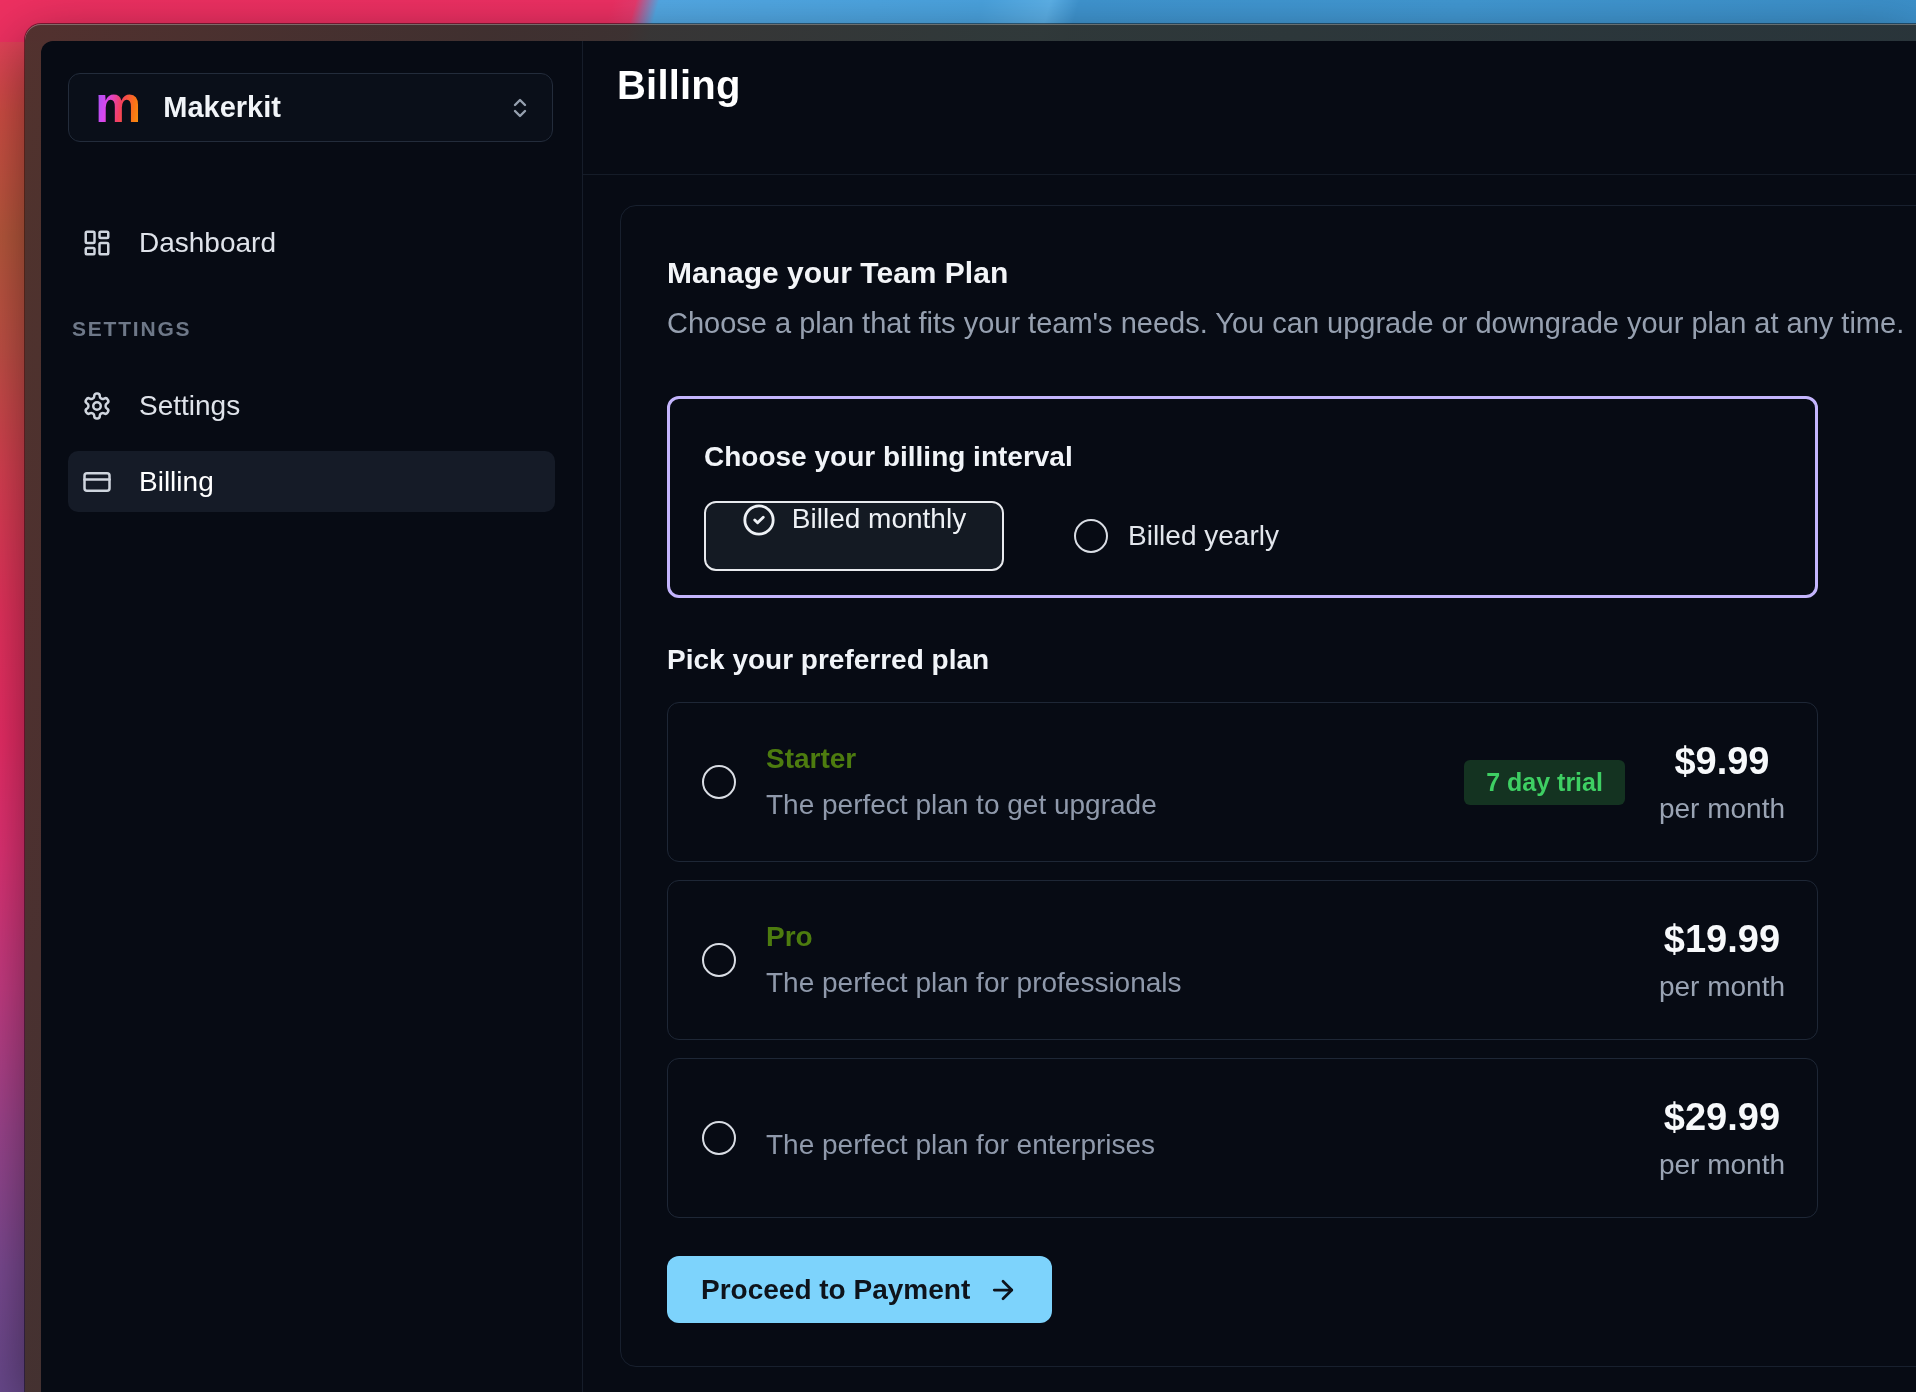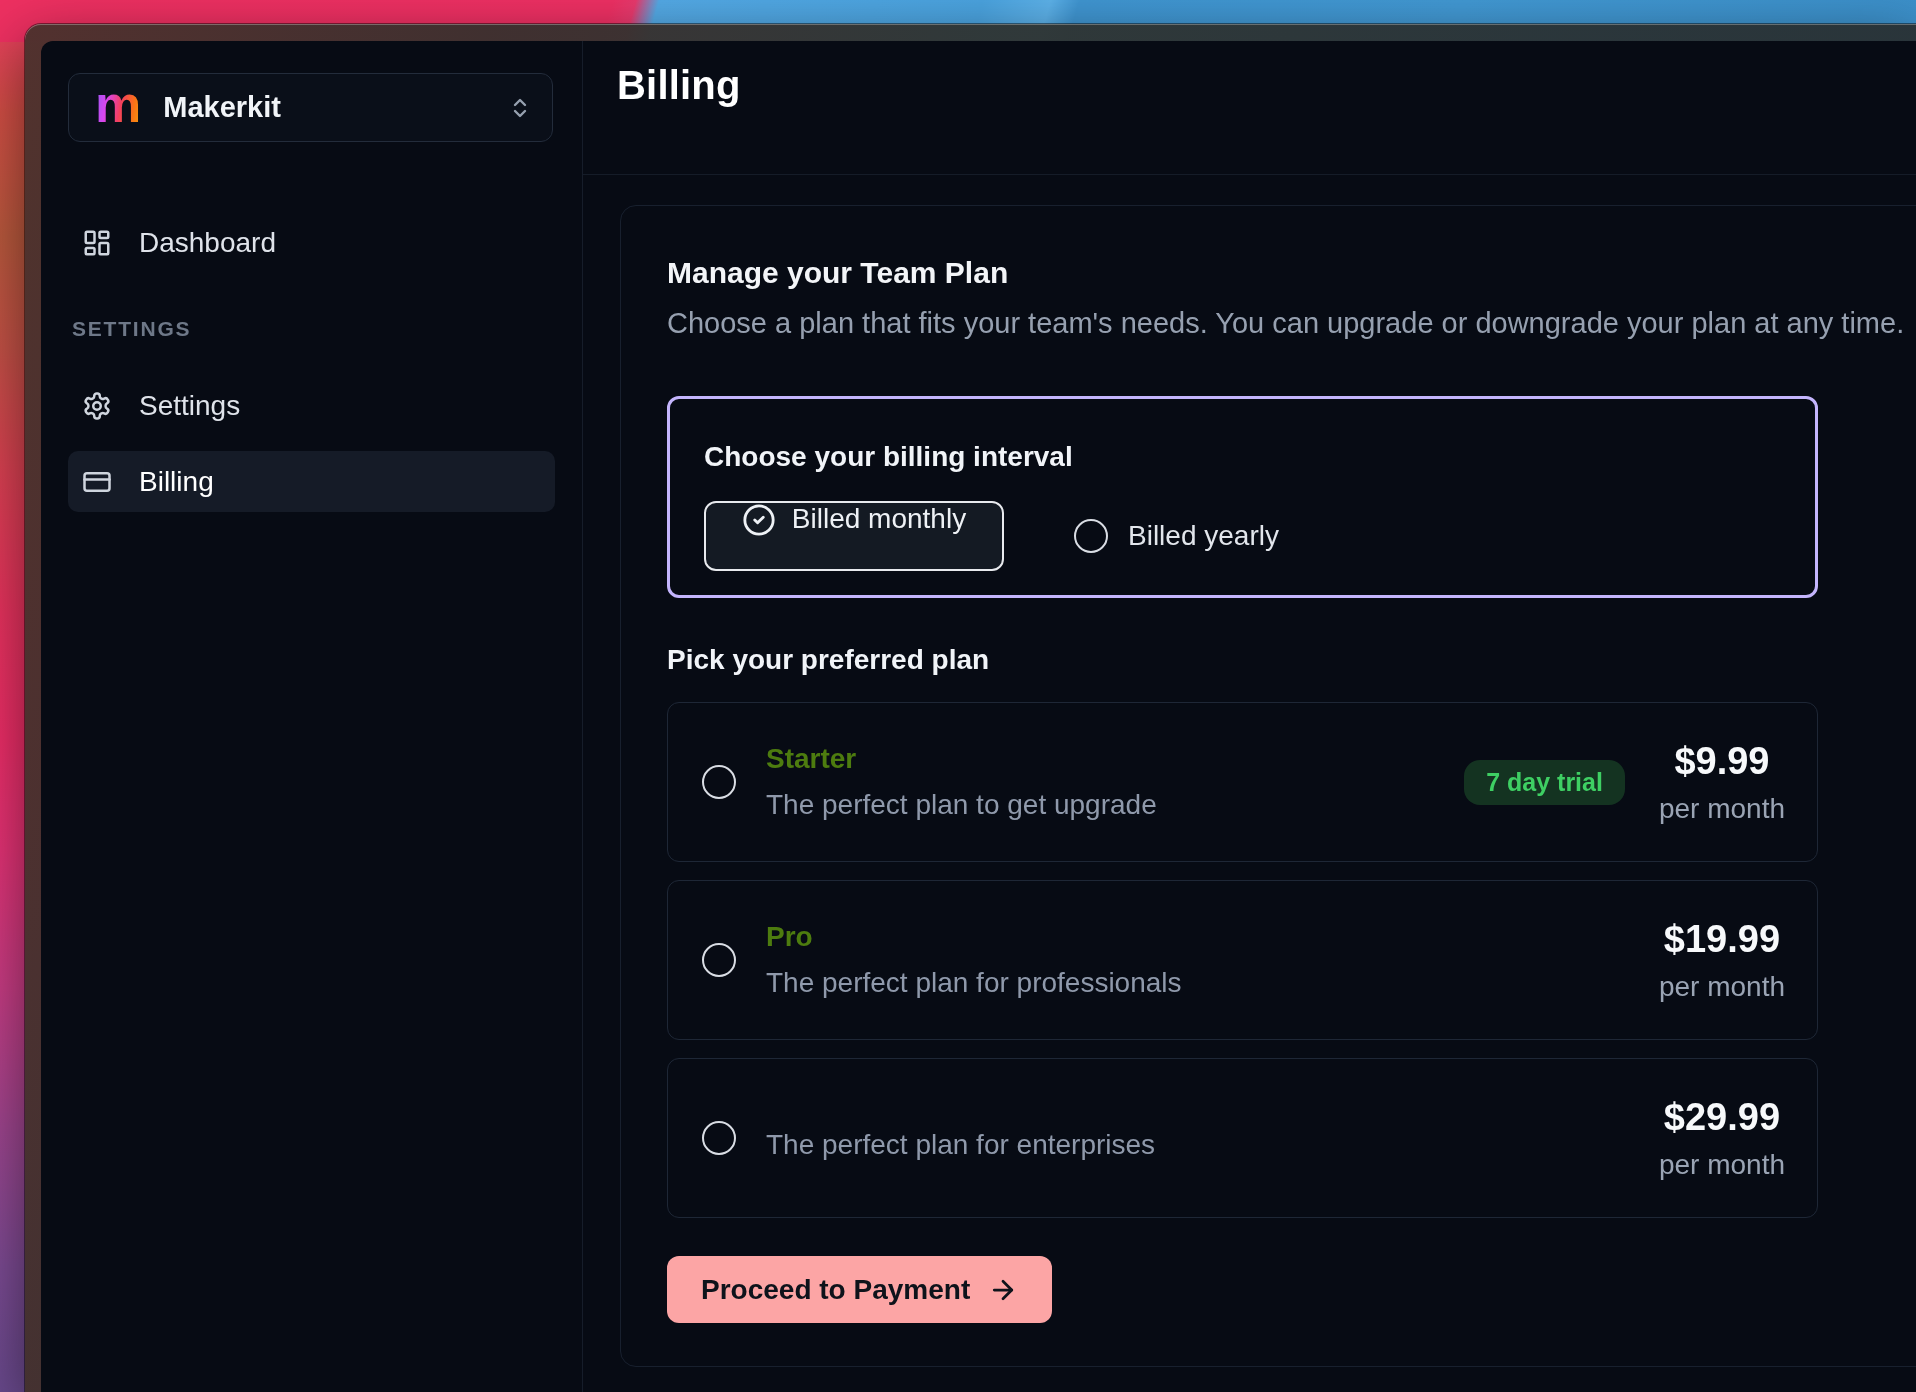--- a/index.html
+++ b/index.html
@@ -109,32 +109,32 @@
     padding:0 32px 0 34px;
     cursor:pointer;
   }
   .plan-text { margin-left:30px; }
   .plan-name { font-size:28px; font-weight:700; color:#4d7c0f; }
   .plan-desc { margin-top:14px; font-size:28px; color:#8f99ab; }
   .plan-right { margin-left:auto; display:flex; align-items:center; }
   .trial-badge {
     height:45px; padding:0 22px;
     background:#143321; color:#3ecf63;
-    border-radius:16px;
+    border-radius:6px;
     display:flex; align-items:center;
     font-size:25px; font-weight:700;
     margin-right:34px;
   }
   .price-block { text-align:center; }
   .price { font-size:38px; font-weight:700; color:#f7f9fb; }
   .period { margin-top:10px; font-size:28px; color:#9aa4b4; }
   .proceed-btn {
     margin-top:38px; height:67px; padding:0 34px;
     display:inline-flex; align-items:center; gap:18px;
-    background:#fca5a5; color:#0e131b;
+    background:#7dd3fc; color:#0e131b;
     border:none; border-radius:12px;
     font-family:"Liberation Sans", sans-serif;
     font-size:28px; font-weight:600;
     cursor:pointer;
   }
   svg { display:block; }
 </style>
 </head>
 <body>
 

